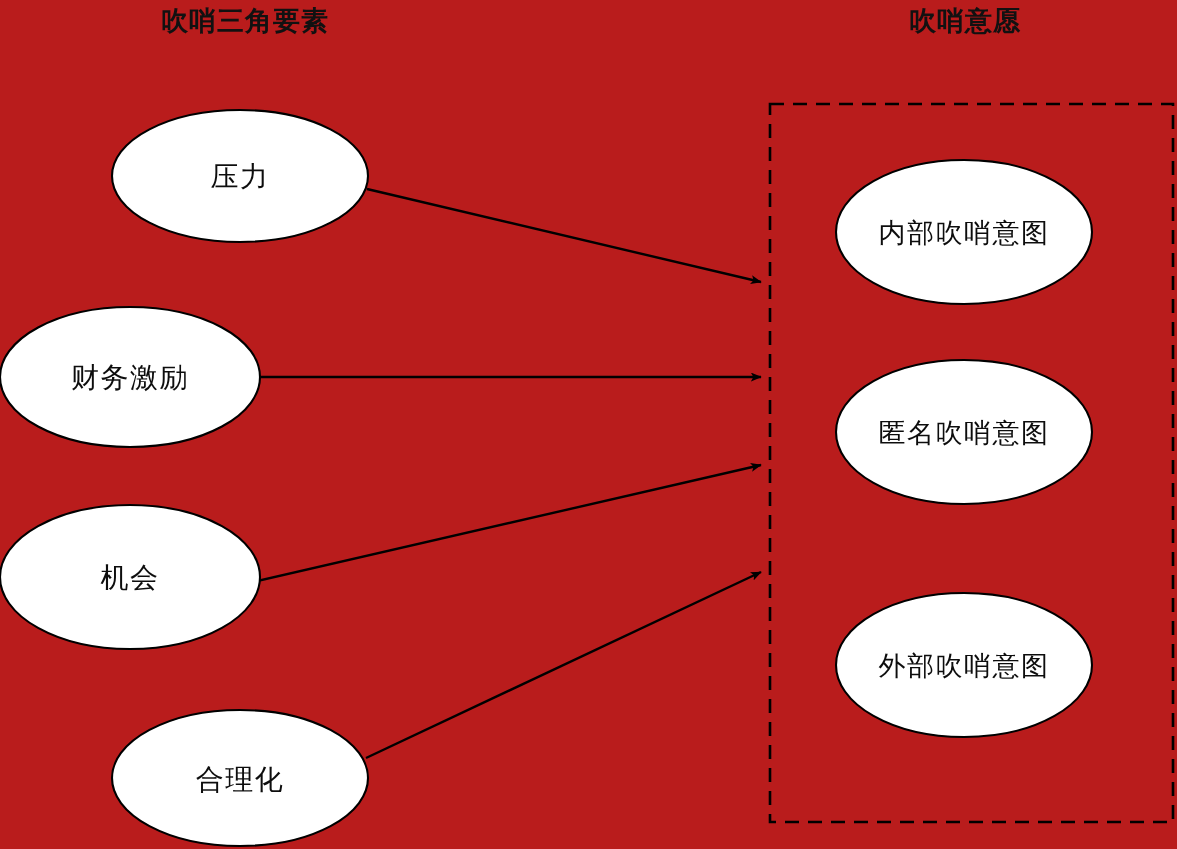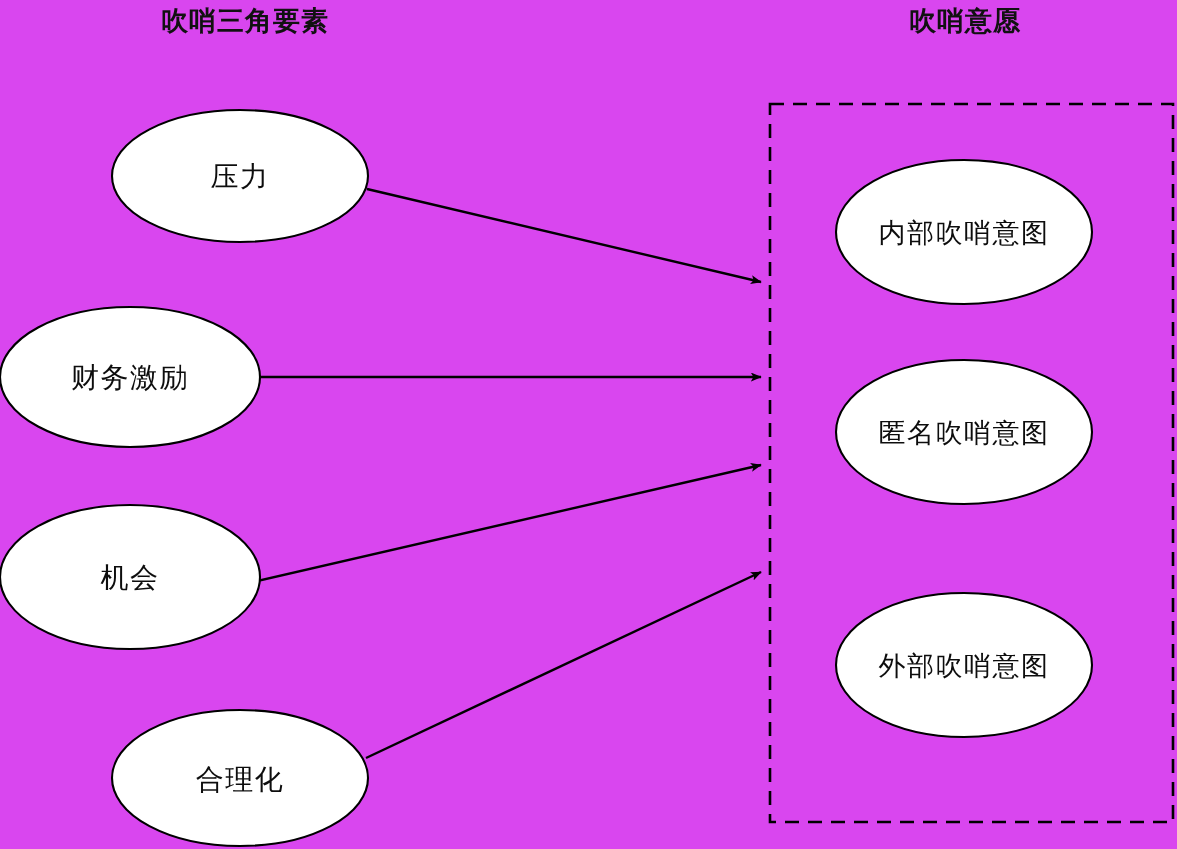--- a/index.html
+++ b/index.html
@@ -8,21 +8,21 @@
     padding: 0;
     background: #ffffff;
   }
   body {
     font-family: "DejaVu Serif", "Liberation Serif", serif;
   }
   #canvas {
     position: relative;
     width: 1177px;
     height: 849px;
-    background: #d946ef;
+    background: #b91c1c;
     overflow: hidden;
   }
   #diagram-svg {
     position: absolute;
     left: 0;
     top: 0;
     width: 1177px;
     height: 849px;
     display: block;
   }

